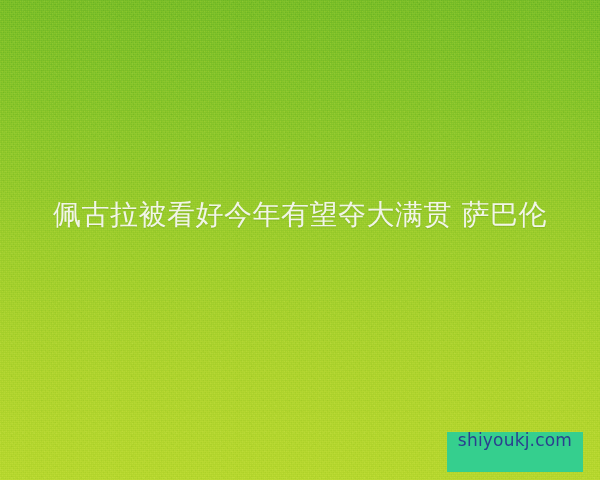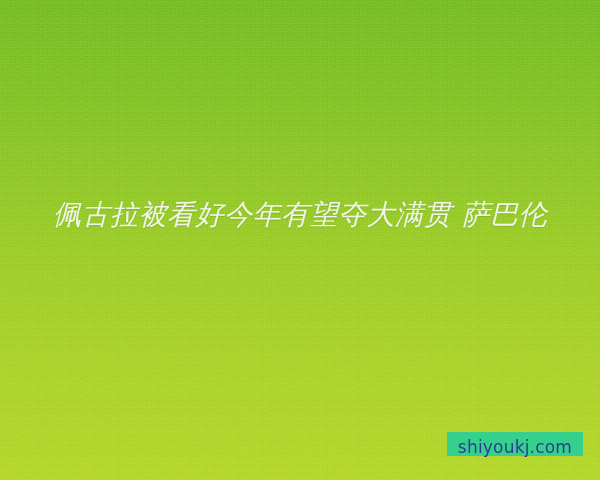--- a/index.html
+++ b/index.html
@@ -95,33 +95,32 @@
 
   .headline-line {
     display: block;
     color: #f1f5e7;
     font-size: 28px;
     line-height: 38px;
     font-weight: 400;
     letter-spacing: 0.5px;
     white-space: nowrap;
     text-shadow: 0 1px 1px rgba(70,110,15,0.22);
-    font-style: italic;
   }
 
   
   .watermark {
     position: absolute;
     left: 447px;
     top: 432px;
     width: 136px;
-    height: 24px;
+    height: 40px;
     background: #35cf8e;
     display: flex;
-    align-items: flex-end;
+    align-items: flex-start;
     justify-content: center;
     z-index: 4;
   }
 
   .watermark-text {
     color: #2b3f8f;
     font-size: 17px;
     line-height: 1;
     font-weight: 400;
     letter-spacing: 0.2px;

